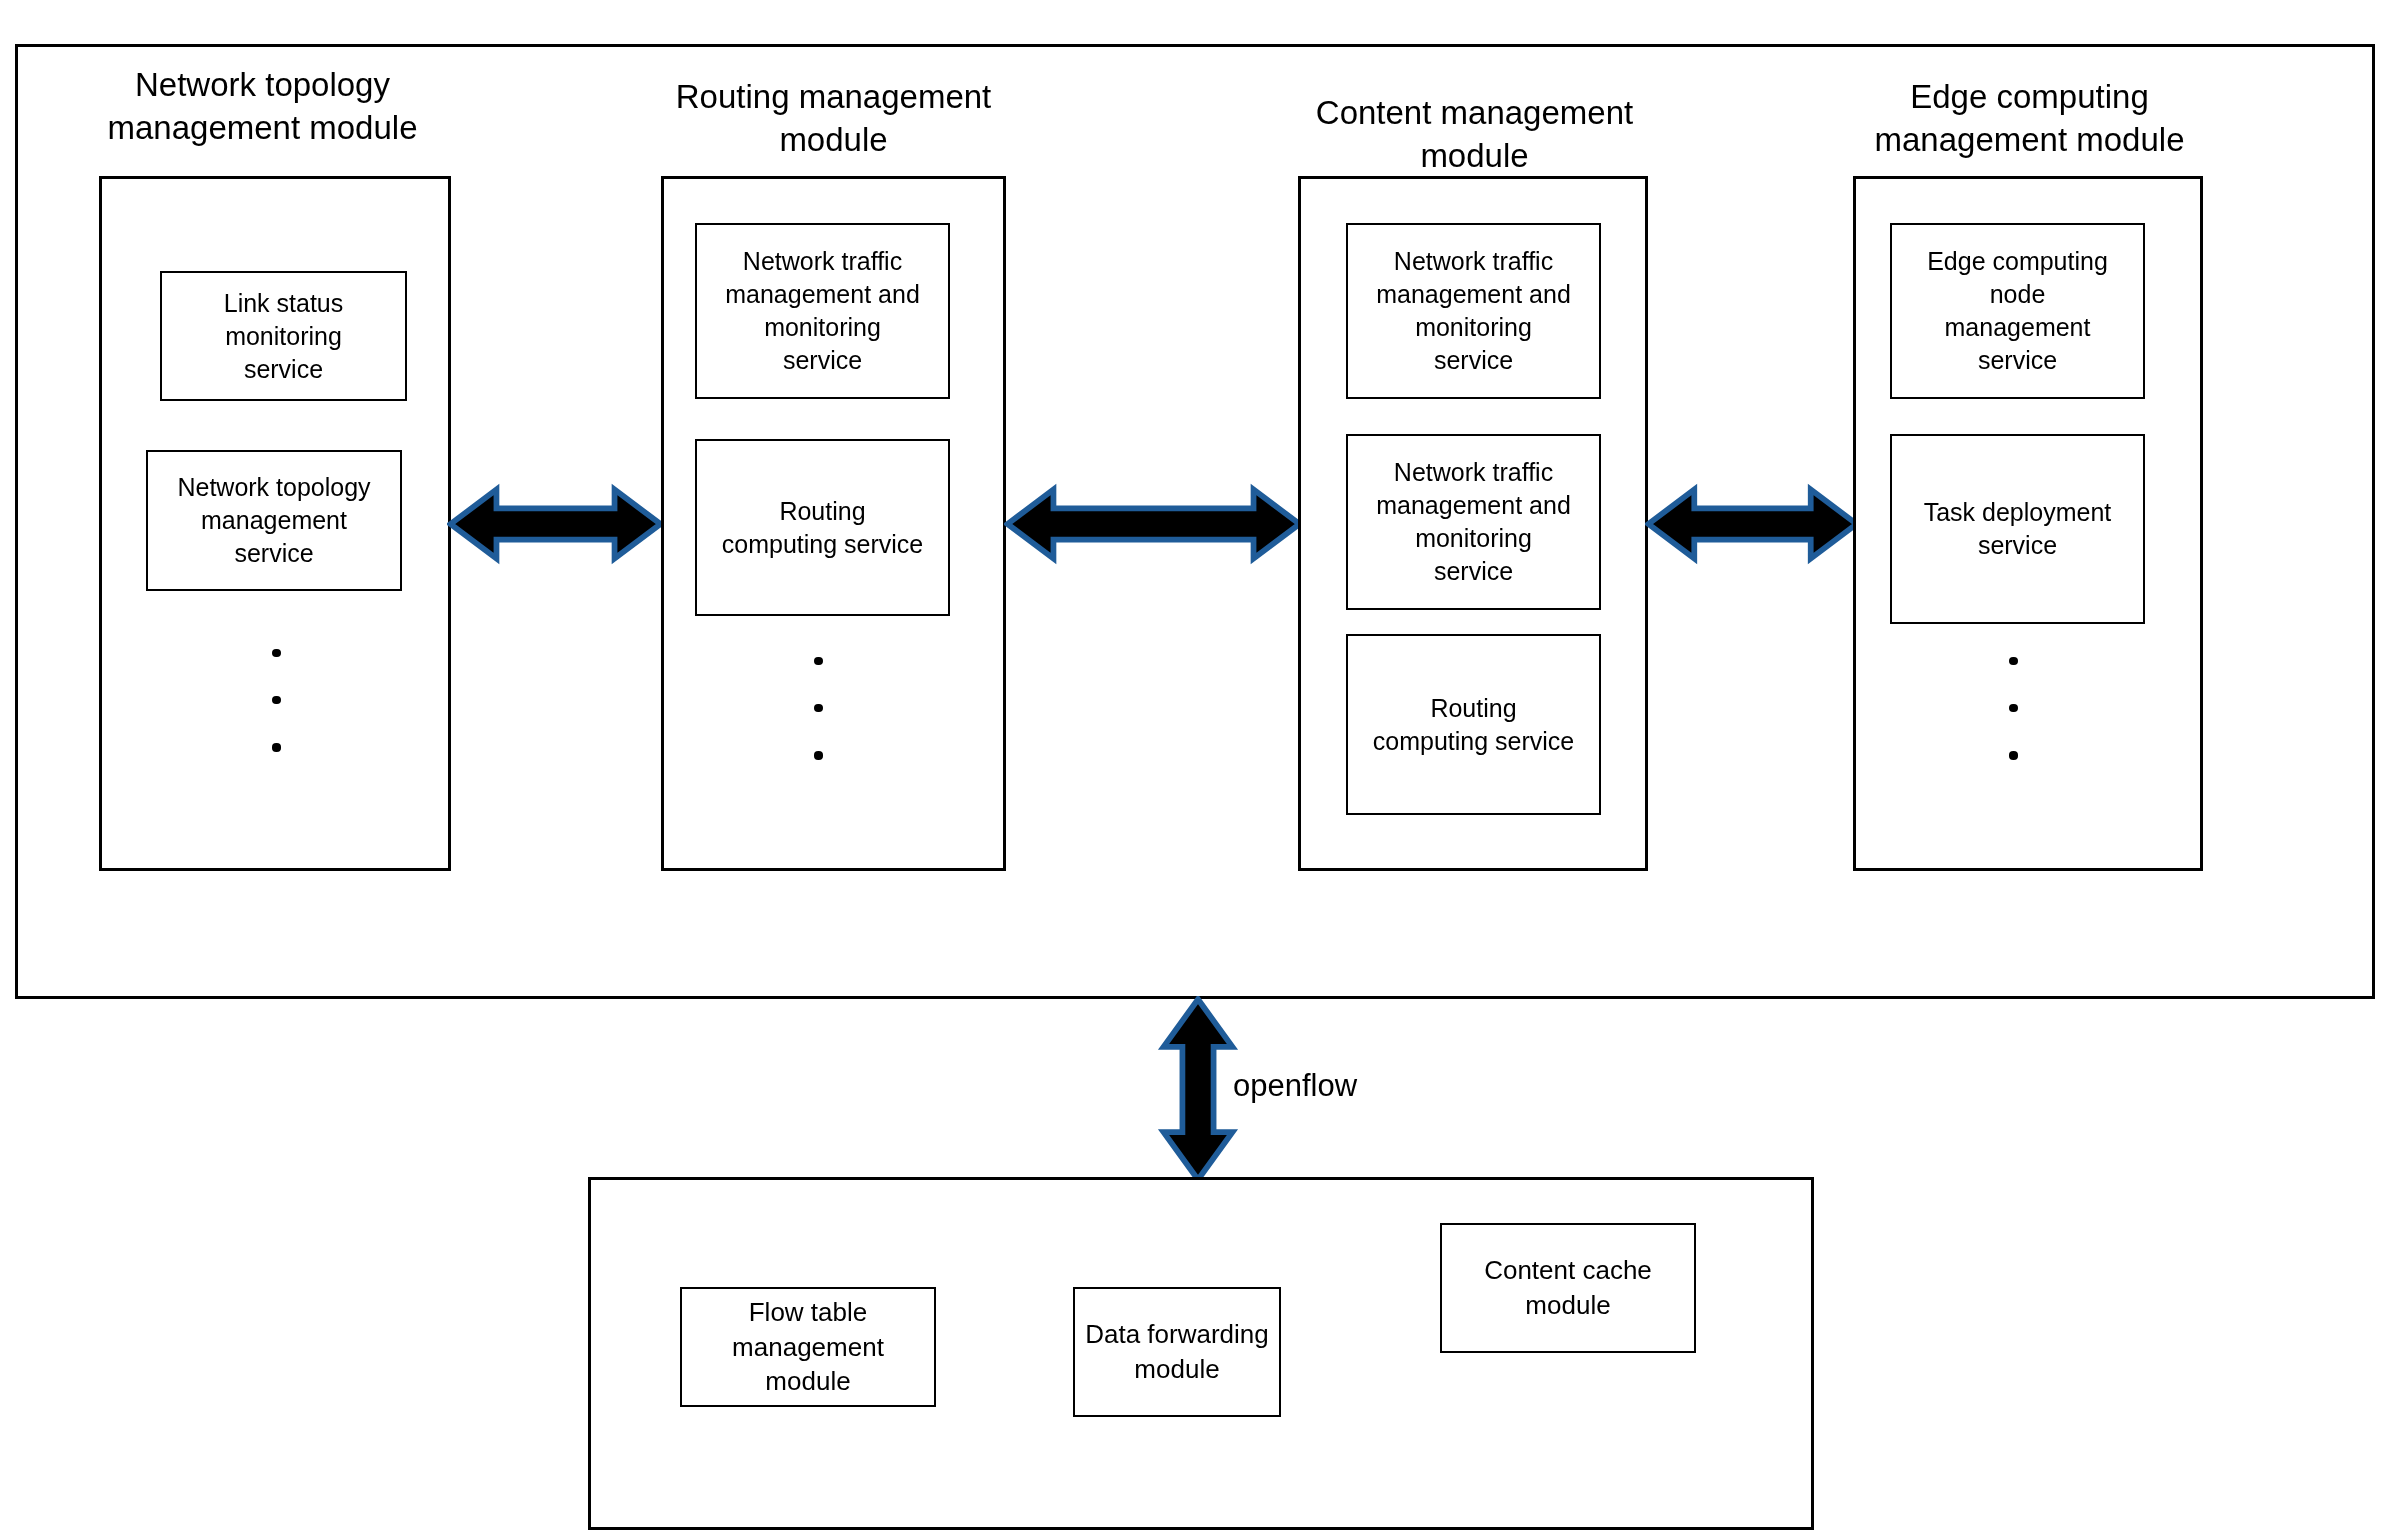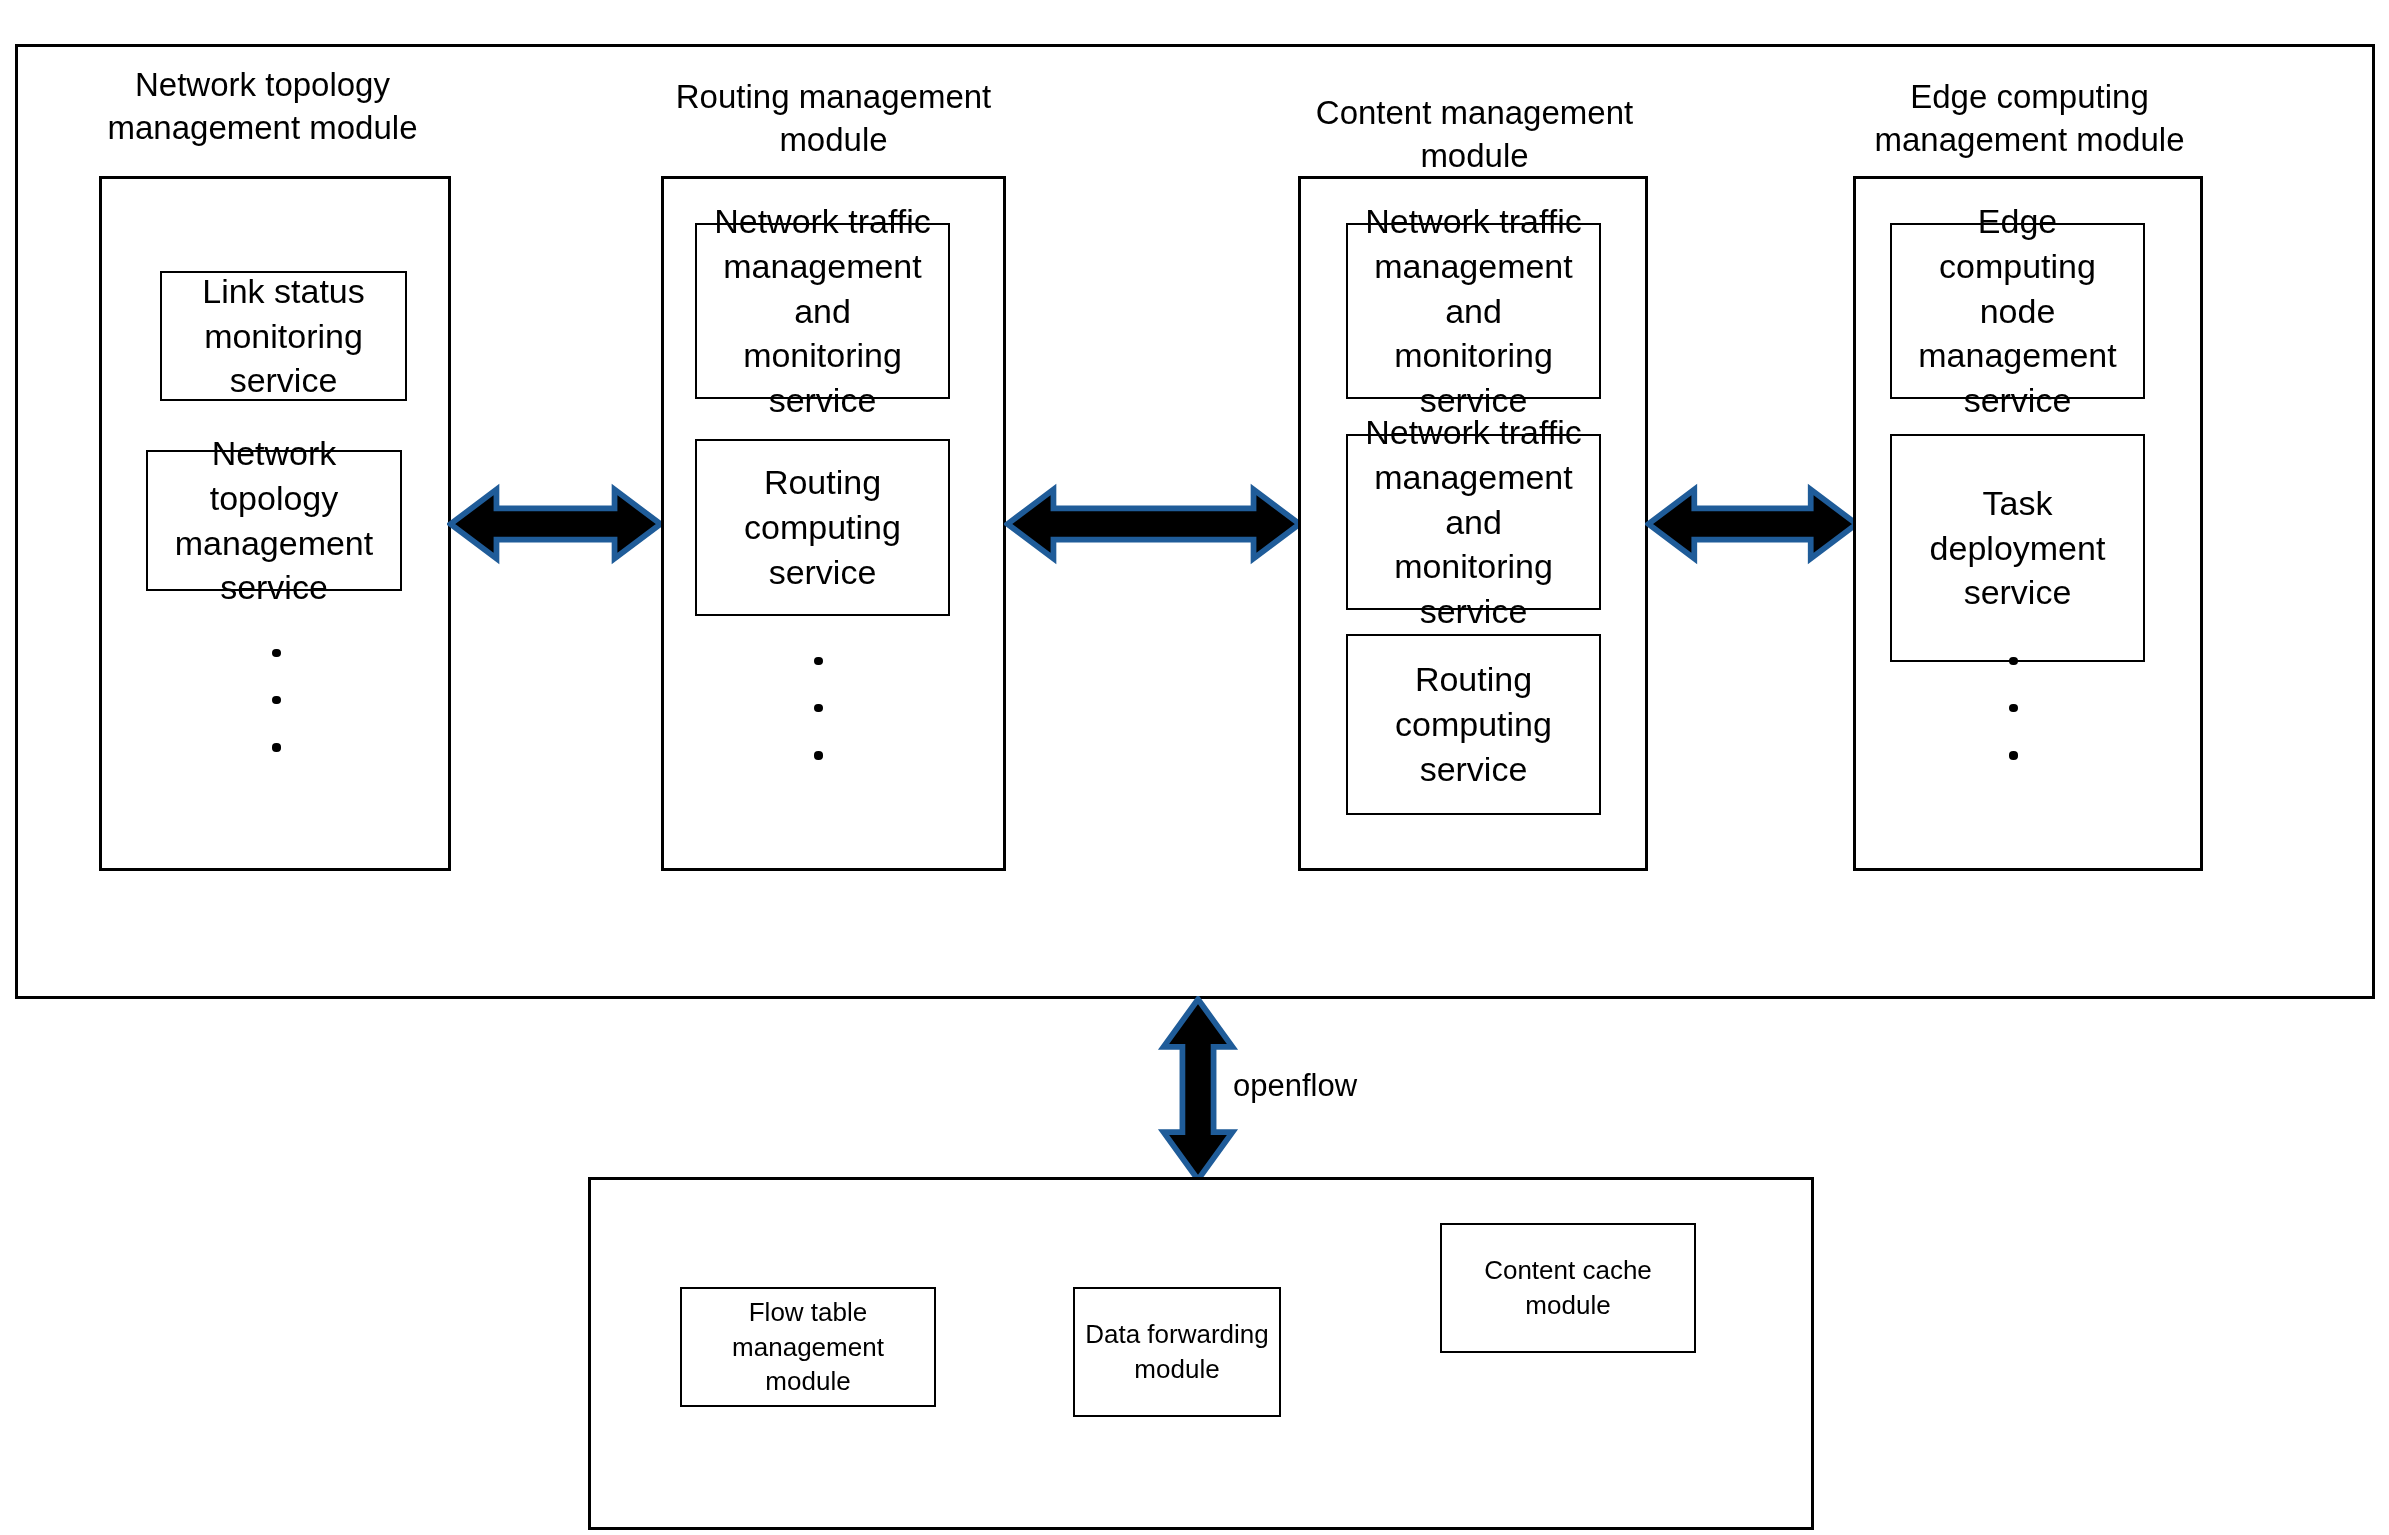--- a/index.html
+++ b/index.html
@@ -56,21 +56,21 @@
   
   .service-box {
     position: absolute;
     box-sizing: border-box;
     border: 2.5px solid #000000;
     background: #ffffff;
     display: flex;
     align-items: center;
     justify-content: center;
     text-align: center;
-    font-size: 34px;
+    font-size: 25px;
     line-height: 1.32;
     padding: 3.3px 6.6px;
     white-space: pre-line;
   }
 
   
   .dots {
     position: absolute;
     width: 33px;
     display: flex;
@@ -208,21 +208,21 @@
   <div class="module-title" style="left:1816px; top:76px; width:427px;">Edge computing
 management module</div>
 
   <div class="frame module-box" style="left:1853px; top:176px; width:350px; height:695px;"></div>
 
   <div class="service-box" style="left:1890px; top:223px; width:255px; height:176px;">Edge computing
 node
 management
 service</div>
 
-  <div class="service-box" style="left:1890px; top:434px; width:255px; height:228px;">Task deployment
+  <div class="service-box" style="left:1890px; top:434px; width:255px; height:190px;">Task deployment
 service</div>
 
   <div class="dots" style="left:1997px; top:657px;">
     <span></span>
     <span></span>
     <span></span>
   </div>
 
   <div class="arrow-v" style="left:1157px; top:996px;">
     <svg width="82" height="187" viewBox="0 0 100 228">

